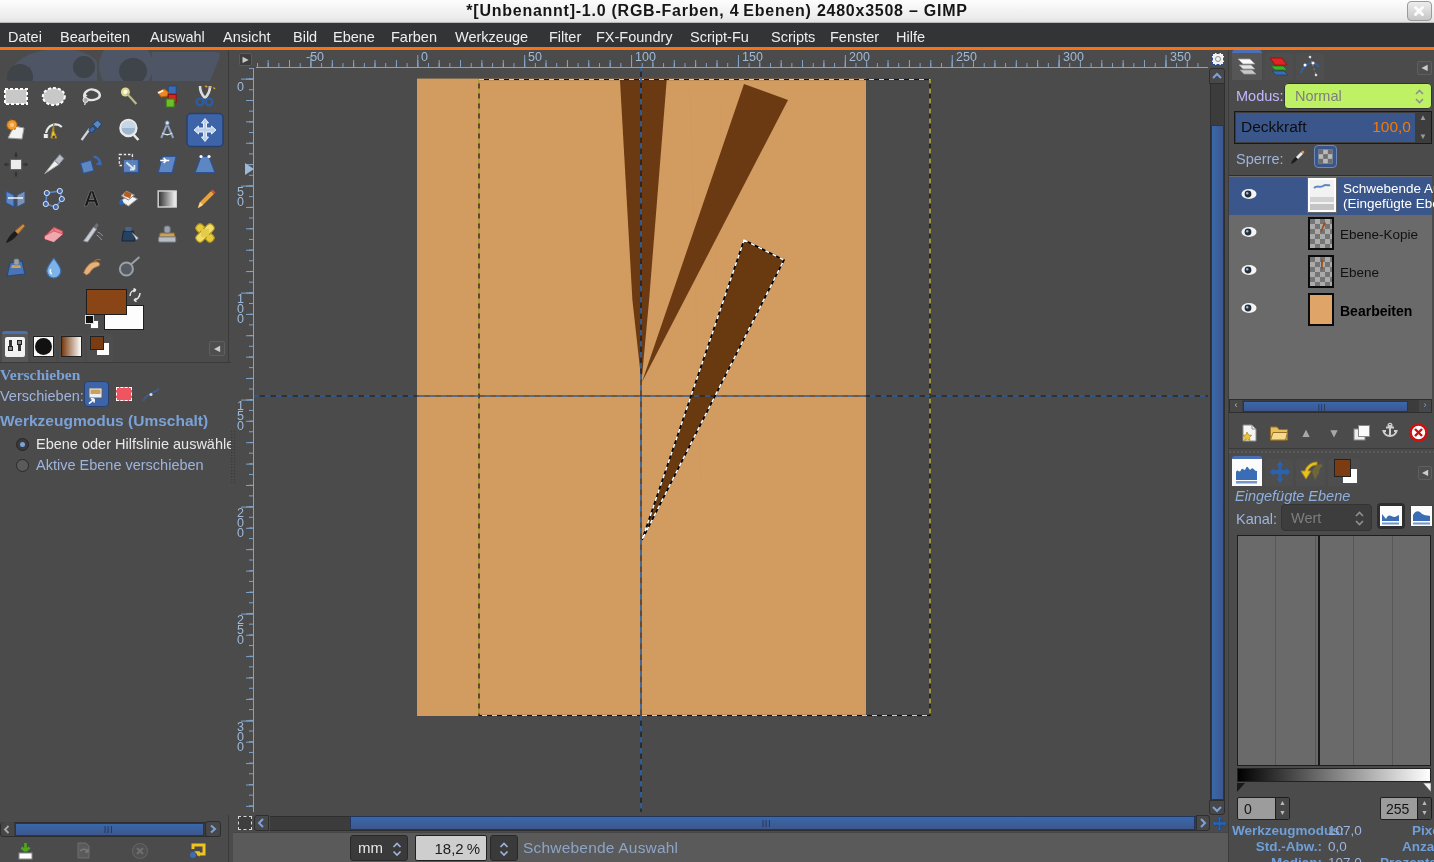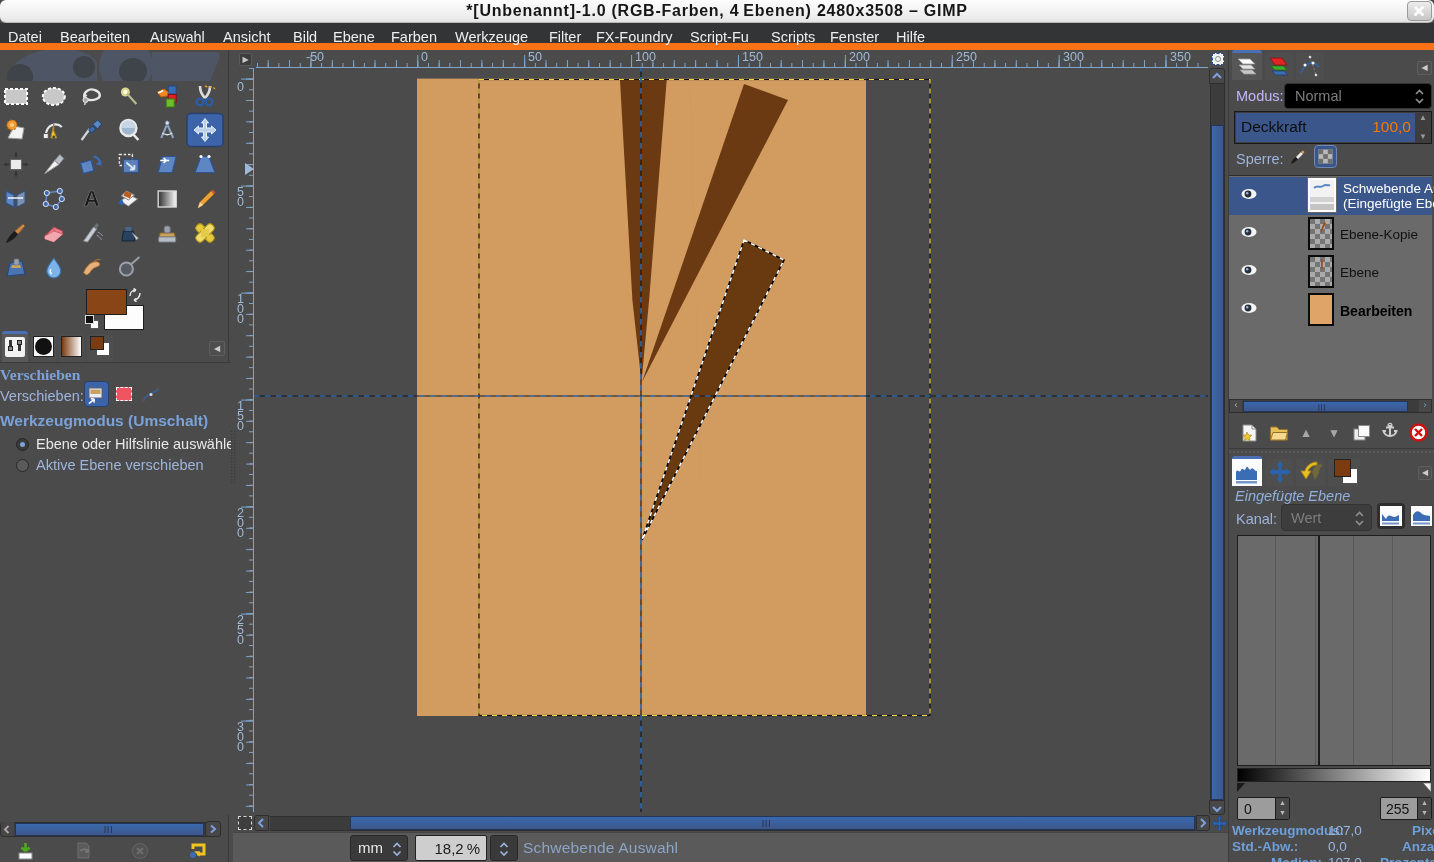--- a/index.html
+++ b/index.html
@@ -3,27 +3,27 @@
 <meta charset="utf-8">
 <style>
 * { margin:0; padding:0; box-sizing:border-box; }
 html,body { width:1434px; height:862px; overflow:hidden; }
 body { font-family:"Liberation Sans", sans-serif; background:#4b4b4b; position:relative; }
 .abs { position:absolute; }
 
 
 #titlebar { left:0; top:0; width:1434px; height:23px;
   background:linear-gradient(#fdfdfd,#ececec 80%,#e3e3e3);
-  border-bottom:1px solid #b8b8b8;border-radius:6px; }
+  border-bottom:1px solid #b8b8b8; }
 #title-text { width:100%; text-align:center; top:2px; font-size:16px; letter-spacing:0.75px; font-weight:bold; color:#161616; }
 #closebtn { right:2px; top:1px; width:25px; height:20px; border-radius:4px;
   background:linear-gradient(#ededed,#c6c6c6); border:1px solid #9a9a9a; }
 
 
-#menubar { left:0; top:23px; width:1434px; height:27px; background:#333435; border-bottom:7px solid #f97316; }
+#menubar { left:0; top:23px; width:1434px; height:27px; background:#333435; border-bottom:3px solid #f97316; }
 #menubar span { position:absolute; top:6px; font-size:14.5px; color:#eeeeee; }
 
 
 #toolbox { left:0; top:50px; width:229px; height:812px; background:#4b4b4b; border-right:1px solid #3a3a3a; }
 
 
 #canvas-bg { left:232px; top:50px; width:996px; height:812px; background:#4b4b4b; }
 
 
 .ruler-label { position:absolute; color:#9eb9d8; font-size:12.5px; }
@@ -543,21 +543,21 @@
     <circle cx="9" cy="12" r="1.5" fill="#fff"></circle>
       <circle cx="17" cy="10" r="1.5" fill="#fff"></circle>
     <path d="M14 4 L20 22" stroke="#88a" stroke-width="0.8" stroke-dasharray="2 2"></path>
     <circle cx="14" cy="4" r="1.3" fill="#ddd"></circle>
       <circle cx="20" cy="22" r="1.3" fill="#ddd"></circle>
   </svg>
 </div>
 <div class="abs" style="left:1417px;top:61px;width:15px;height:14px;background:#4e4e4e;border:1px solid #5e5e5e;border-radius:2px;color:#ccc;font-size:8px;text-align:center;line-height:12px;">◀</div>
 
 <div class="abs" style="left:1236px;top:88px;font-size:14.5px;color:#c4b5fd;">Modus:</div>
-<div class="abs" style="left:1284px;top:83px;width:148px;height:26px;background:#000000;border:1px solid #333;border-radius:4px;">
+<div class="abs" style="left:1284px;top:83px;width:148px;height:26px;background:#bef264;border:1px solid #333;border-radius:4px;">
   <span style="position:absolute;left:10px;top:4px;font-size:14.5px;color:#7e7e7e;">Normal</span>
   <svg style="position:absolute;right:6px;top:4px;" width="11" height="17" viewBox="0 0 11 17">
       <path d="M2 6 L5.5 2.5 L9 6 M2 11 L5.5 14.5 L9 11" fill="none" stroke="#909090" stroke-width="1.6"></path>
     </svg>
 </div>
 
 <div class="abs" style="left:1234px;top:111px;width:198px;height:33px;background:#3d3d3d;border:1px solid #191919;">
   <div style="position:absolute;left:1px;top:1px;width:179px;height:29px;background:#3a568b;"></div>
   <span style="position:absolute;left:6px;top:6px;font-size:15.5px;color:#0d0d0d;">Deckkraft</span>
   <span style="position:absolute;left:124px;top:6px;width:52px;text-align:right;font-size:15.5px;color:#f57900;">100,0</span>
@@ -742,19 +742,19 @@
   <div style="position:absolute;right:0;top:0;width:14px;height:21px;background:#484848;border-left:1px solid #1e1e1e;">
     <div style="color:#b9b9b9;font-size:7px;text-align:center;line-height:10px;">▲</div>
     <div style="color:#b9b9b9;font-size:7px;text-align:center;line-height:10px;">▼</div>
   </div>
 </div>
 
 <div class="abs" style="left:1232px;top:823px;width:202px;height:39px;font-size:13.5px;overflow:hidden;">
   <div style="position:absolute;left:0px;top:0px;width:90px;text-align:right;font-weight:bold;color:#6f9fd8;">Werkzeugmodus:</div>
   <div style="position:absolute;left:96px;top:0px;color:#9db4dd;">107,0</div>
   <div style="position:absolute;left:180px;top:0px;font-weight:bold;color:#6f9fd8;">Pixel</div>
-  <div style="position:absolute;left:0px;top:16px;width:90px;text-align:left;font-weight:bold;color:#6f9fd8;">Std.-Abw.:</div>
+  <div style="position:absolute;left:0px;top:16px;width:90px;text-align:right;font-weight:bold;color:#6f9fd8;">Std.-Abw.:</div>
   <div style="position:absolute;left:96px;top:16px;color:#9db4dd;">0,0</div>
   <div style="position:absolute;left:170px;top:16px;font-weight:bold;color:#6f9fd8;">Anzahl</div>
   <div style="position:absolute;left:13px;top:32px;width:77px;text-align:right;font-weight:bold;color:#6f9fd8;">Median:</div>
   <div style="position:absolute;left:96px;top:32px;color:#9db4dd;">107,0</div>
   <div style="position:absolute;left:148px;top:32px;font-weight:bold;color:#6f9fd8;">Prozentsatz</div>
 </div>
 
 </body></html>

